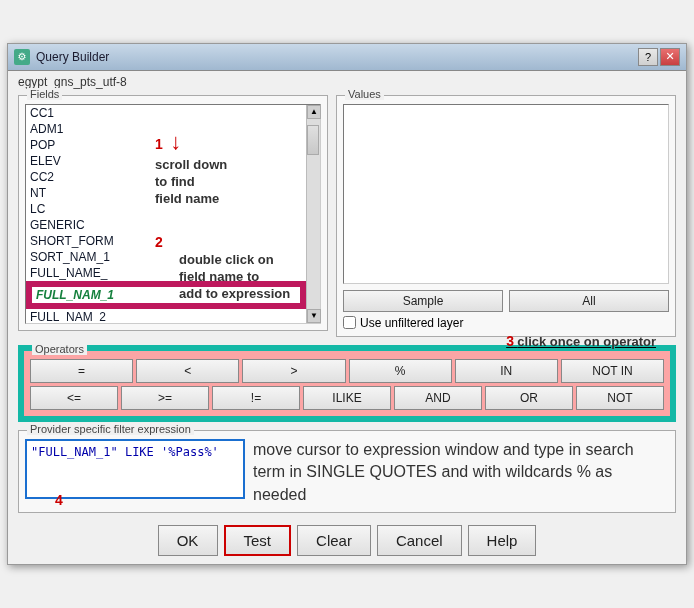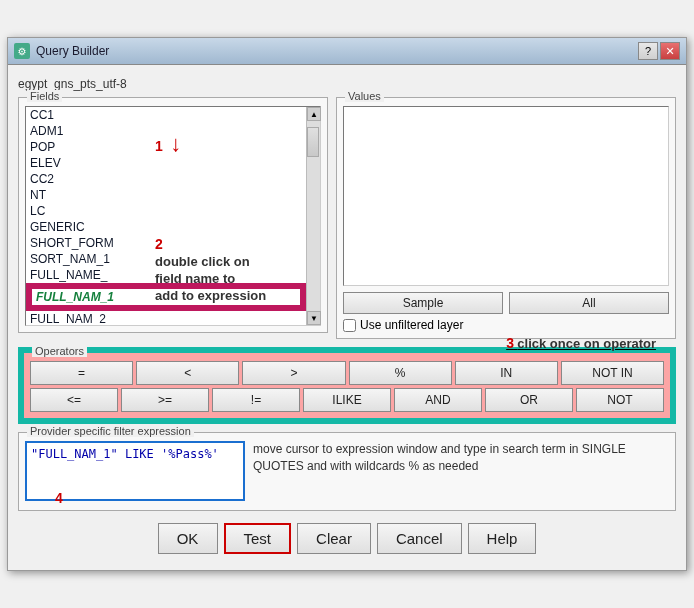--- a/index.html
+++ b/index.html
@@ -58,21 +58,21 @@
       border: 1px solid #888;
       background: linear-gradient(to bottom, #e8e8e8, #d0d0d0);
       cursor: pointer;
       display: flex;
       align-items: center;
       justify-content: center;
       font-size: 11px;
     }
     .titlebar-btn.close { background: linear-gradient(to bottom, #e87070, #c84040); color: white; }
     .content {
-      padding: 12px 10px;
+      padding: 4px 10px;
     }
     .layer-name {
       font-size: 12px;
       margin-bottom: 6px;
       color: #333;
     }
     .main-panels {
       display: flex;
       gap: 8px;
       margin-bottom: 8px;
@@ -204,21 +204,21 @@
       border: 2px solid #1a6fd0;
       padding: 4px;
       font-size: 12px;
       font-family: monospace;
       background: white;
       color: #00a;
       resize: none;
     }
     .expression-annotation {
       flex: 1;
-      font-size: 12px;
+      font-size: 16px;
       color: #333;
       line-height: 1.4;
     }
     .expr-num {
       color: #c00;
       font-weight: bold;
       font-size: 14px;
     }
     .bottom-buttons {
       display: flex;
@@ -322,24 +322,25 @@
               <div class="scroll-arrow">▲</div>
               <div class="scroll-thumb"></div>
               <div class="scroll-arrow" style="position:absolute;bottom:0;left:0;">▼</div>
             </div>
           </div>
 
           <div style="position:relative; height:0; overflow:visible;">
             <div style="position:absolute; left:130px; top:-195px; pointer-events:none;">
               <span class="annotation-number">1</span>
               <span style="color:#c00; font-size:22px; margin-left:4px;">↓</span>
+              <div class="annotation-text" style="margin-top:2px;">scroll down<br>to find<br>field name</div>
             </div>
             <div style="position:absolute; left:130px; top:-90px; pointer-events:none;">
               <span class="annotation-number">2</span>
-              <div class="annotation-text" style="margin-top:2px;">double click on<br>field name to<br>add to expression</div>
+              <div class="annotation-text" style="margin-top:2px;margin-left:24px;">double click on<br>field name to<br>add to expression</div>
             </div>
           </div>
         </div>
       </div>
 
       <div class="panel-values">
         <div class="group-box" style="height:100%;">
           <span class="group-box-label">Values</span>
           <div class="values-list"></div>
           <div class="values-buttons">

